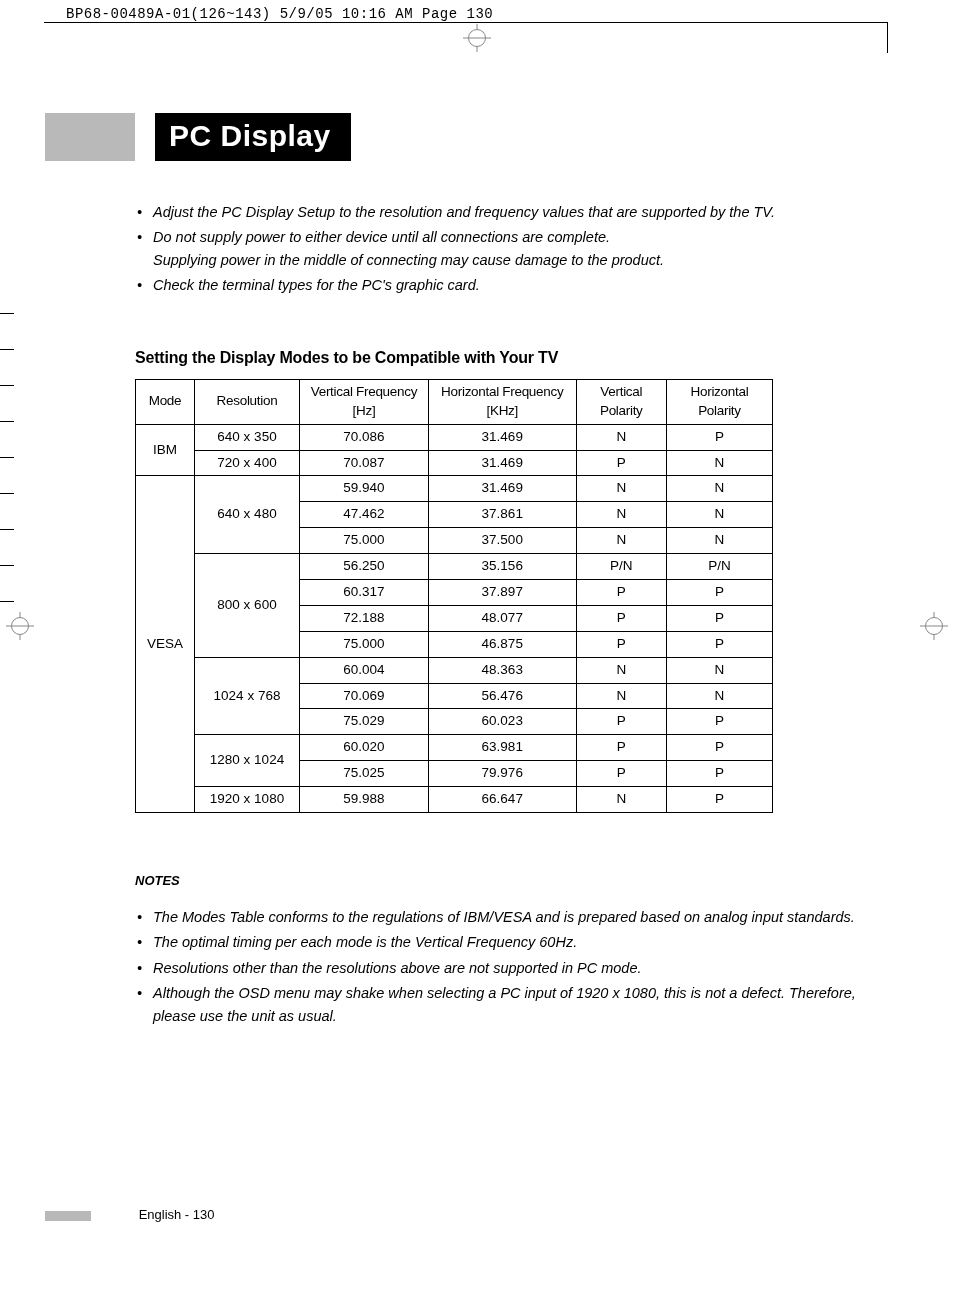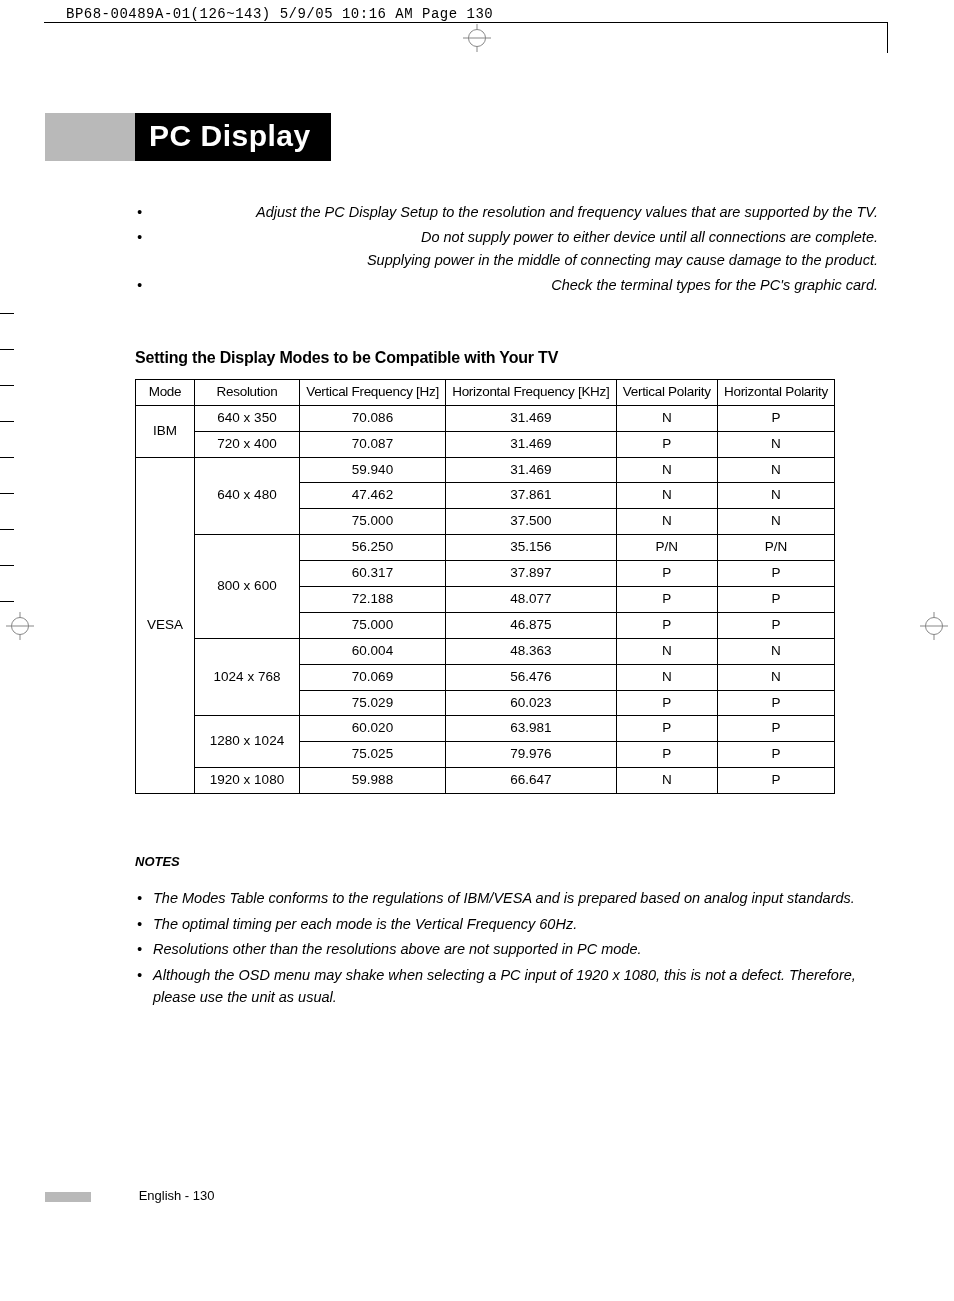--- a/index.html
+++ b/index.html
@@ -61,20 +61,21 @@
     background: #fff;
   }
   .side-reg-left  { left: 6px;  top: 612px; }
   .side-reg-right { right: 6px; top: 612px; }
 
   .title-band {
     display: flex;
     align-items: stretch;
     margin-left: -90px;
     margin-bottom: 40px;
+    gap: 20px;
   }
   .title-gray {
     background: #b9b9b9;
     width: 90px;
   }
   .title-black {
     background: #000;
     color: #fff;
     font-weight: 700;
     font-size: 30px;
@@ -98,33 +99,32 @@
     margin: 0 0 52px 0;
     font-style: italic;
     font-family: "Arial", sans-serif;
     font-size: 14.5px;
     line-height: 1.55;
   }
   ul.bullets li {
     position: relative;
     padding-left: 18px;
     margin-bottom: 3px;
-    text-align: right;
   }
   ul.bullets li::before {
     content: "•";
     position: absolute;
     left: 2px;
     top: 0;
   }
   .sub-indent { display: block; padding-left: 0; }
 
   table.modes {
     border-collapse: collapse;
-    width: 700px;
+    width: 638px;
     margin-bottom: 60px;
     font-family: Arial, sans-serif;
     font-stretch: condensed;
   }
   table.modes th, table.modes td {
     border: 1px solid #000;
     font-size: 13.5px;
     padding: 3px 6px;
     text-align: center;
     font-weight: 400;

